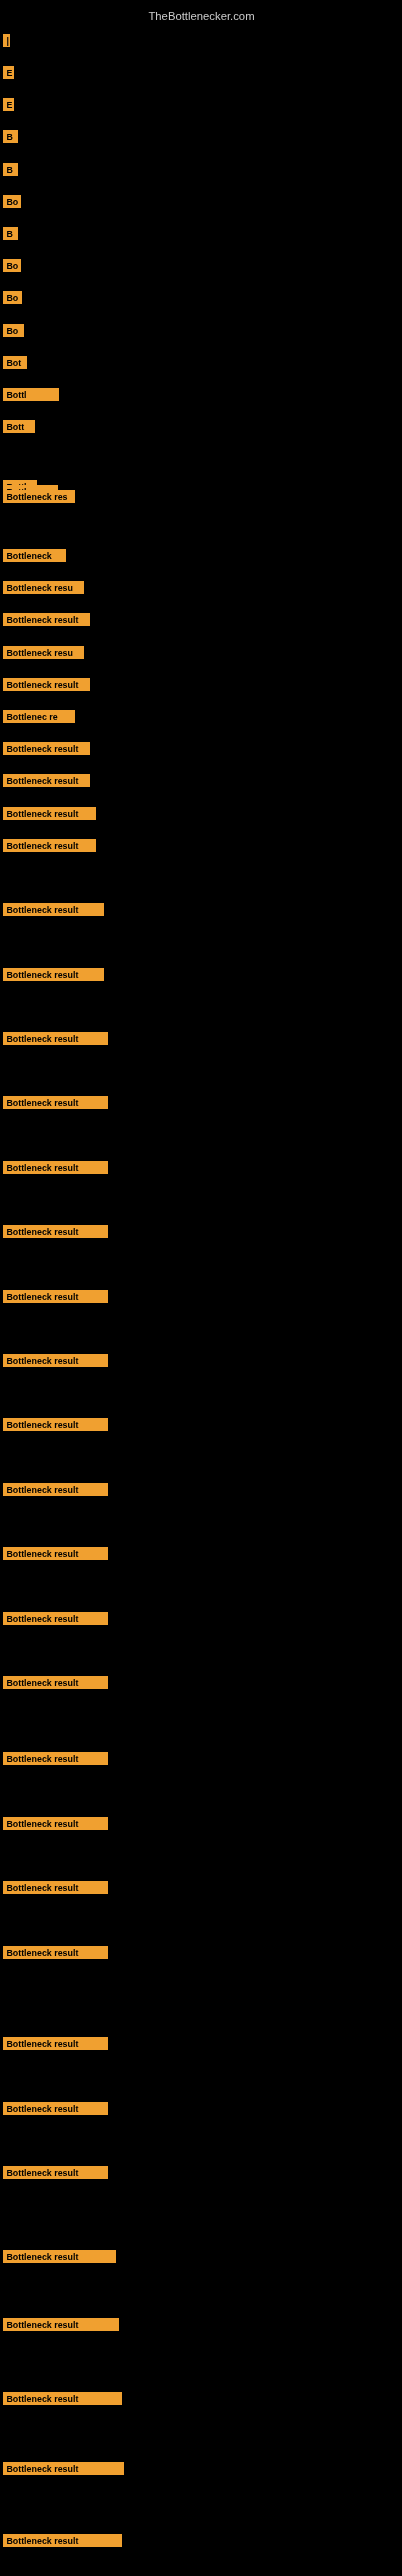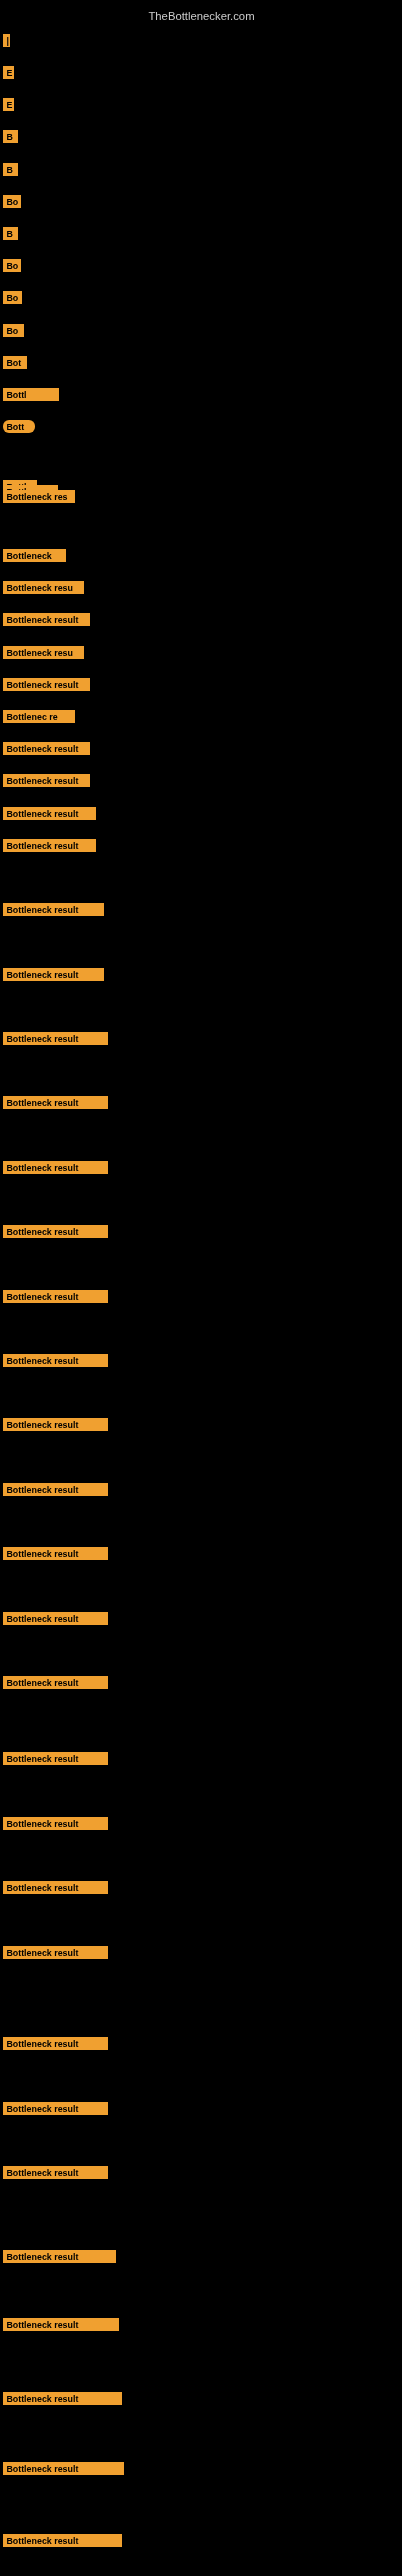--- a/index.html
+++ b/index.html
@@ -55,21 +55,21 @@
     <div class="bar-container" style="top: 98px; left: 3.2px;"><span class="bar-label" style="width: 11.3px; font-size: 8.9px;">E</span></div>
     <div class="bar-container" style="top: 130px; left: 3.2px;"><span class="bar-label" style="width: 14.5px; font-size: 8.9px;">B</span></div>
     <div class="bar-container" style="top: 163px; left: 3.2px;"><span class="bar-label" style="width: 14.5px; font-size: 8.9px;">B</span></div>
     <div class="bar-container" style="top: 195px; left: 3.2px;"><span class="bar-label" style="width: 17.7px; font-size: 8.9px;">Bo</span></div>
     <div class="bar-container" style="top: 227px; left: 3.2px;"><span class="bar-label" style="width: 14.5px; font-size: 8.9px;">B</span></div>
     <div class="bar-container" style="top: 259px; left: 3.2px;"><span class="bar-label" style="width: 17.7px; font-size: 8.9px;">Bo</span></div>
     <div class="bar-container" style="top: 291px; left: 3.2px;"><span class="bar-label" style="width: 19.3px; font-size: 8.9px;">Bo</span></div>
     <div class="bar-container" style="top: 324px; left: 3.2px;"><span class="bar-label" style="width: 21px; font-size: 8.9px;">Bo</span></div>
     <div class="bar-container" style="top: 356px; left: 3.2px;"><span class="bar-label" style="width: 24px; font-size: 8.9px;">Bot</span></div>
     <div class="bar-container" style="top: 388px; left: 3.2px;"><span class="bar-label" style="width: 56px; font-size: 8.9px;">Bottl</span></div>
-    <div class="bar-container" style="top: 420px; left: 3.2px;"><span class="bar-label" style="width: 32px; font-size: 8.9px; border-radius: 6px;">Bott</span></div>
+    <div class="bar-container" style="top: 420px; left: 3.2px;"><span class="bar-label" style="width: 32px; font-size: 8.9px;">Bott</span></div>
     <div class="bar-container" style="top: 480px; left: 3.2px;"><span class="bar-label" style="width: 34px; font-size: 8.9px;">Bottle</span></div>
     <div class="bar-container" style="top: 485px; left: 3.2px;"><span class="bar-label" style="width: 55px; font-size: 8.9px;">Bottlenec</span></div>
     <div class="bar-container" style="top: 490px; left: 3.2px;"><span class="bar-label" style="width: 72px; font-size: 8.9px;">Bottleneck res</span></div>
     <div class="bar-container" style="top: 549px; left: 3.2px;"><span class="bar-label" style="width: 63px; font-size: 8.9px;">Bottleneck</span></div>
     <div class="bar-container" style="top: 581px; left: 3.2px;"><span class="bar-label" style="width: 81px; font-size: 8.9px;">Bottleneck resu</span></div>
     <div class="bar-container" style="top: 613px; left: 3.2px;"><span class="bar-label" style="width: 87px; font-size: 8.9px;">Bottleneck result</span></div>
     <div class="bar-container" style="top: 646px; left: 3.2px;"><span class="bar-label" style="width: 81px; font-size: 8.9px;">Bottleneck resu</span></div>
     <div class="bar-container" style="top: 678px; left: 3.2px;"><span class="bar-label" style="width: 87px; font-size: 8.9px;">Bottleneck result</span></div>
     <div class="bar-container" style="top: 710px; left: 3.2px;"><span class="bar-label" style="width: 72px; font-size: 8.9px;">Bottlenec re</span></div>
     <div class="bar-container" style="top: 742px; left: 3.2px;"><span class="bar-label" style="width: 87px; font-size: 8.9px;">Bottleneck result</span></div>

